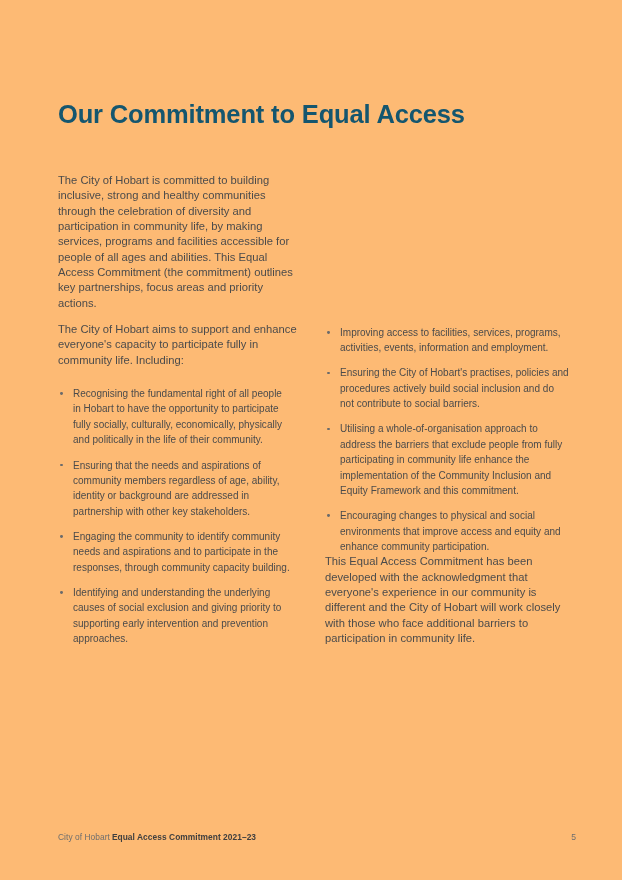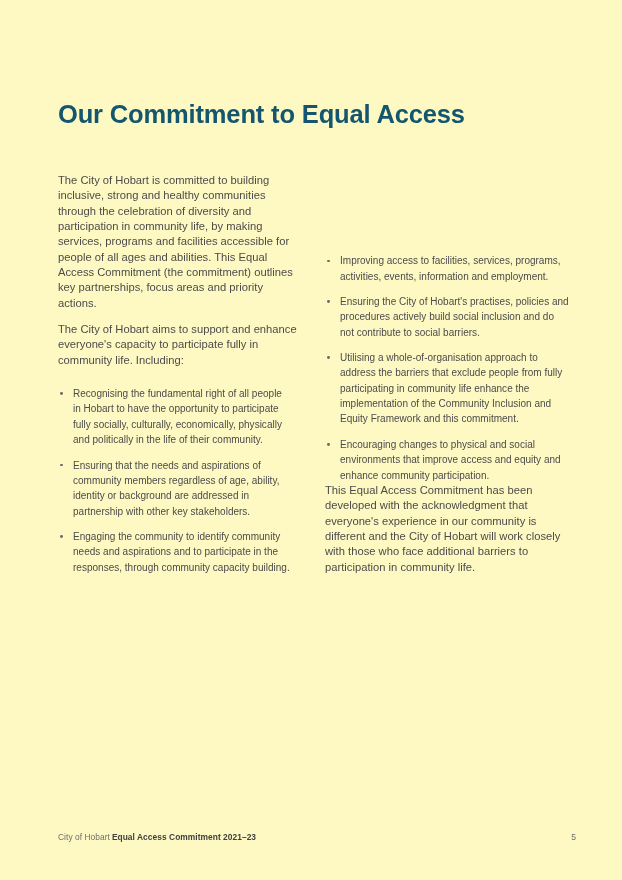--- a/index.html
+++ b/index.html
@@ -11,21 +11,21 @@
     width: 622px;
     height: 880px;
     font-family: "Liberation Sans", sans-serif;
     -webkit-font-smoothing: antialiased;
   }
 
   .page {
     position: relative;
     width: 622px;
     height: 880px;
-    background: #fef9c3;
+    background: #fdba74;
     box-sizing: border-box;
     overflow: hidden;
   }
 
   
   .page-title {
     position: absolute;
     left: 58px;
     top: 100px;
     width: 510px;
@@ -149,20 +149,24 @@
           <span>Recognising the fundamental right of all people in Hobart to have the opportunity to participate fully socially, culturally, economically, physically and politically in the life of their community.</span>
         </li>
         <li>
           <span class="dot"></span>
           <span>Ensuring that the needs and aspirations of community members regardless of age, ability, identity or background are addressed in partnership with other key stakeholders.</span>
         </li>
         <li>
           <span class="dot"></span>
           <span>Engaging the community to identify community needs and aspirations and to participate in the responses, through community capacity building.</span>
         </li>
+        <li>
+          <span class="dot"></span>
+          <span>Identifying and understanding the underlying causes of social exclusion and giving priority to supporting early intervention and prevention approaches.</span>
+        </li>
       </ul>
 
     </div>
 
     <div class="col col--right">
 
       <ul class="bullets">
         <li>
           <span class="dot"></span>
           <span>Improving access to facilities, services, programs, activities, events, information and employment.</span>

